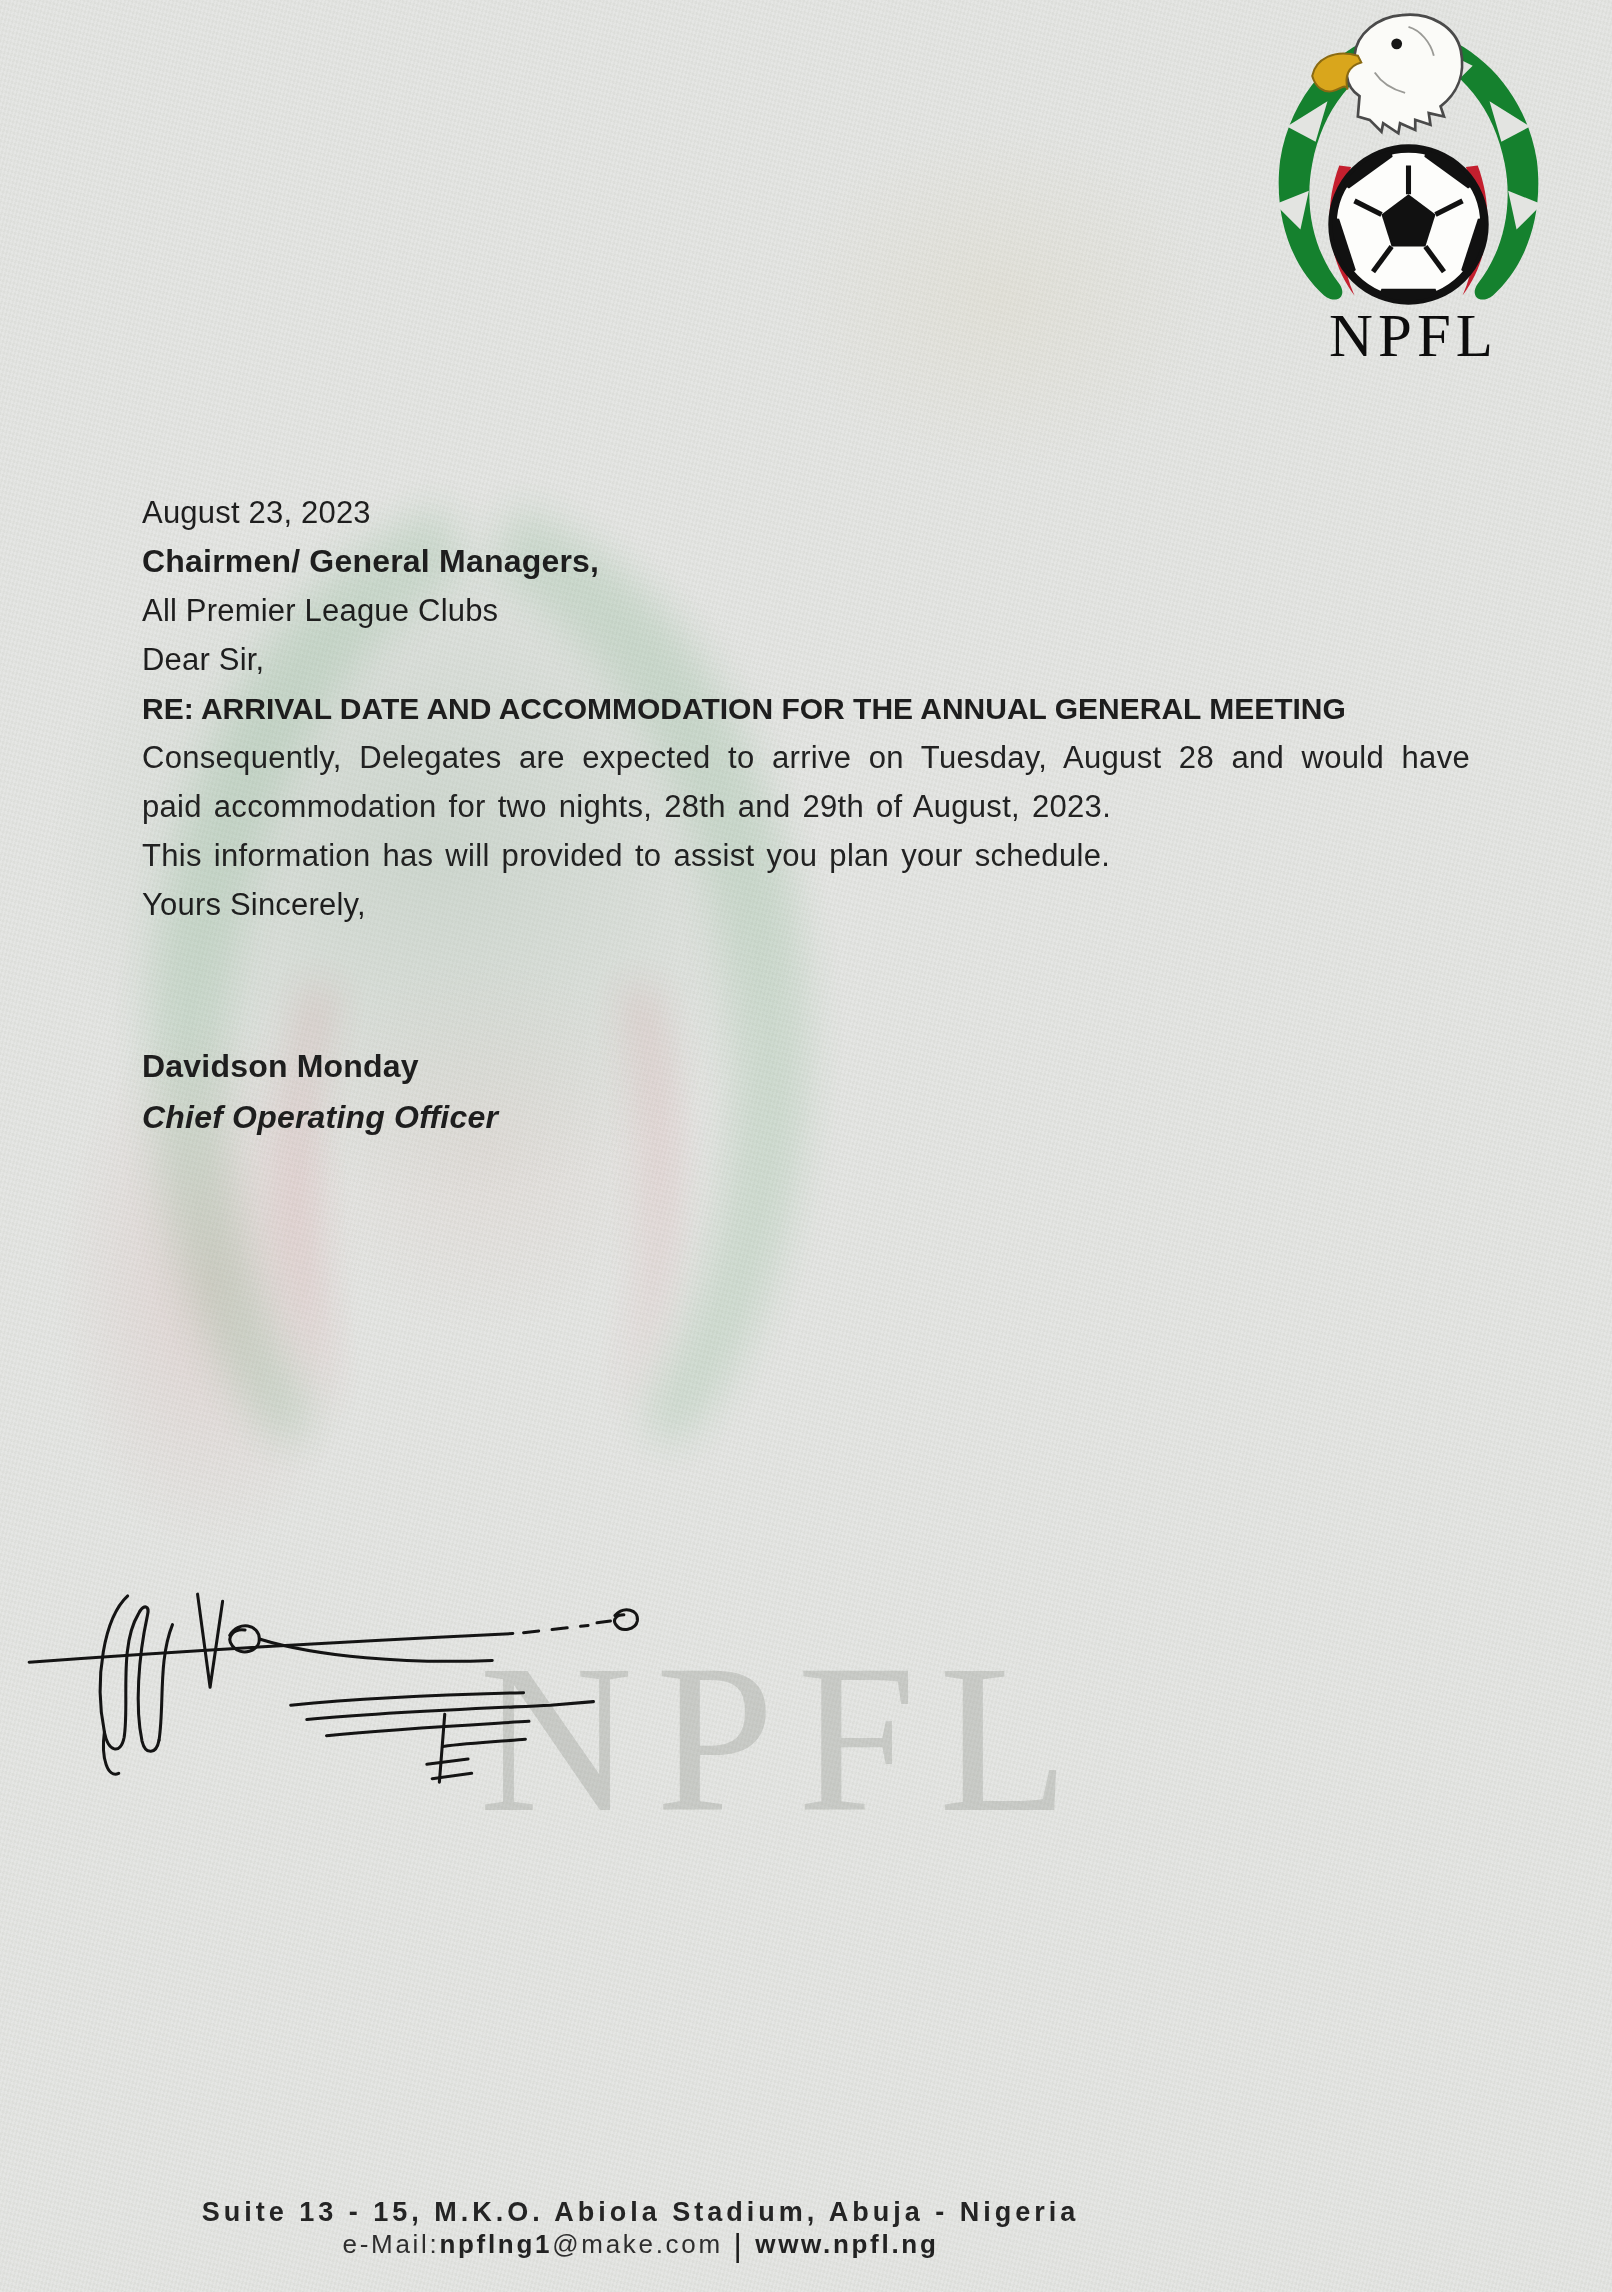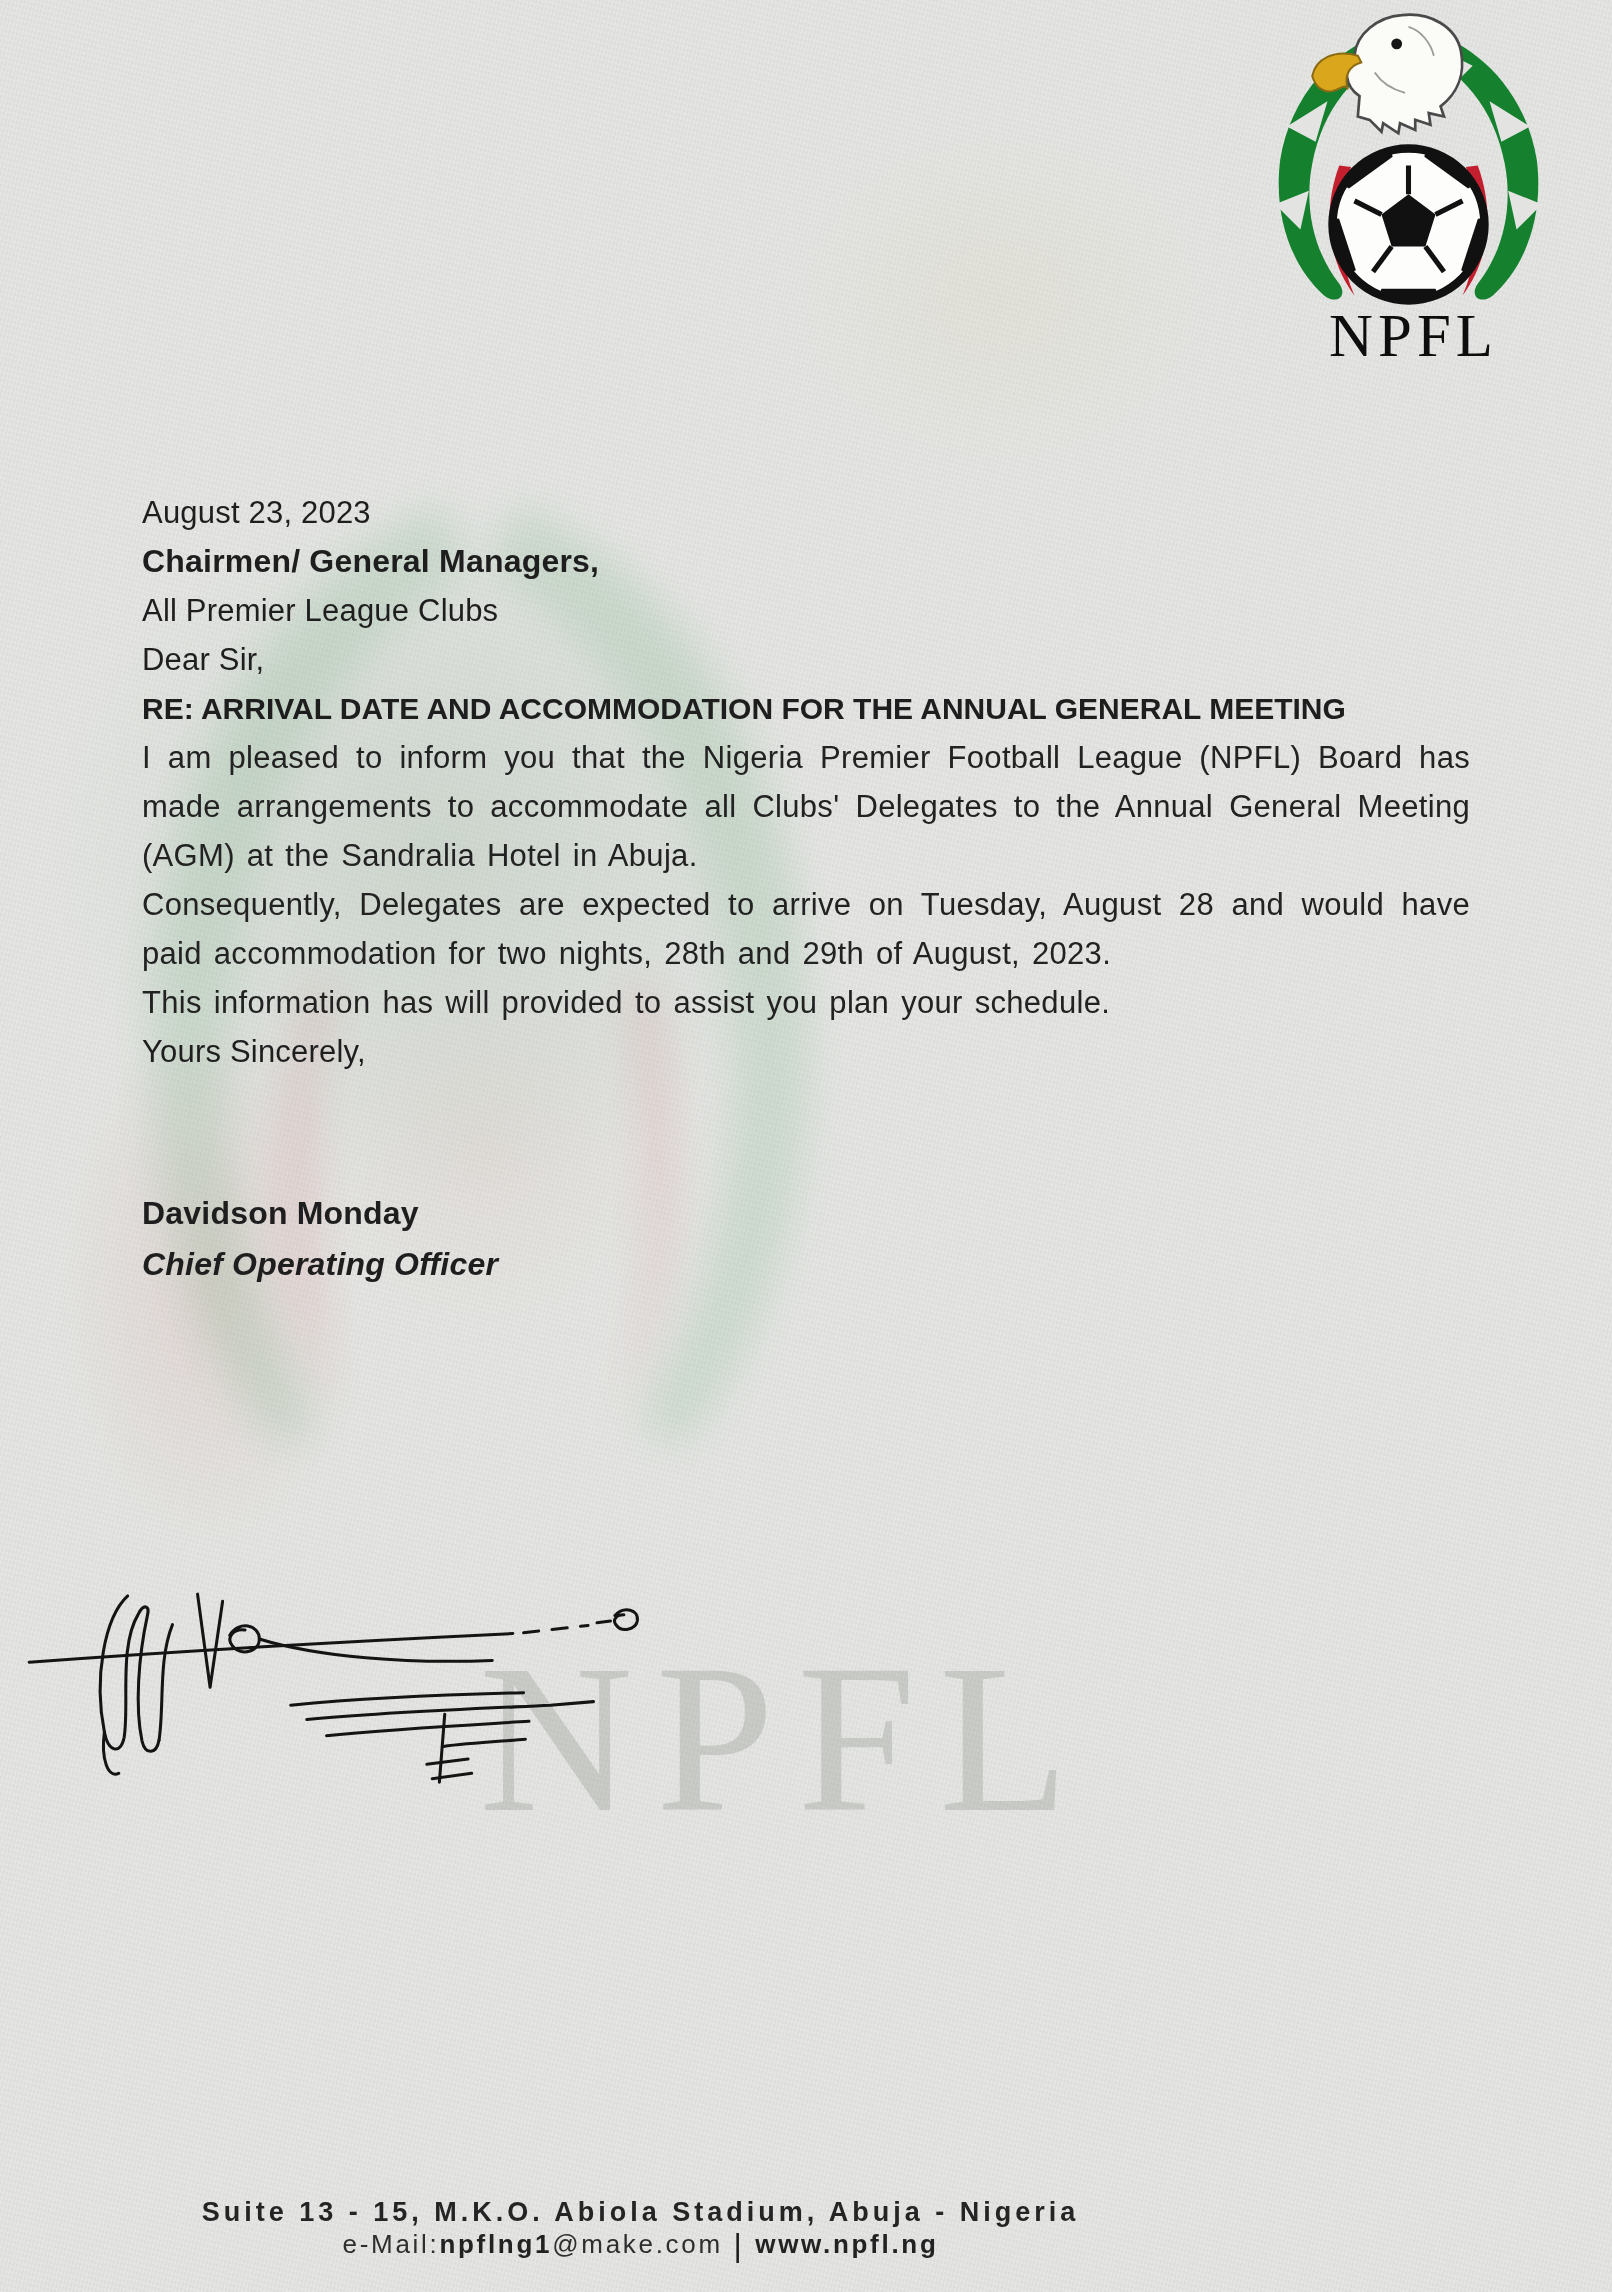--- a/index.html
+++ b/index.html
@@ -153,21 +153,20 @@
     </g>
     <text x="103" y="208" font-size="36" text-anchor="middle">NPFL</text>
   </svg>
 
   <div class="content">
     <p class="line date">August 23, 2023</p>
     <p class="line recipient-1">Chairmen/ General Managers,</p>
     <p class="line recipient-2">All Premier League Clubs</p>
     <p class="line salutation">Dear Sir,</p>
     <p class="subject">RE: ARRIVAL DATE AND ACCOMMODATION FOR THE ANNUAL GENERAL MEETING</p>
-    <p class="par par-1">I am pleased to inform you that the Nigeria Premier Football League (NPFL) Board has made arrangements to accommodate all Clubs' Delegates to the Annual General Meeting (AGM) at the Sandralia Hotel in Abuja.</p>
     <p class="par par-2">Consequently, Delegates are expected to arrive on Tuesday, August 28 and would have paid accommodation for two nights, 28th and 29th of August, 2023.</p>
     <p class="par par-5">This information has will provided to assist you plan your schedule.</p>
     <p class="line closing">Yours Sincerely,</p>
     <p class="line sig-name">Davidson Monday</p>
     <p class="line sig-title">Chief Operating Officer</p>
   </div>
 
   <svg class="signature" viewBox="0 0 1150 260" aria-hidden="true">
     <g fill="none" stroke="#141414" stroke-width="3.4" stroke-linecap="round" stroke-linejoin="round">
 

